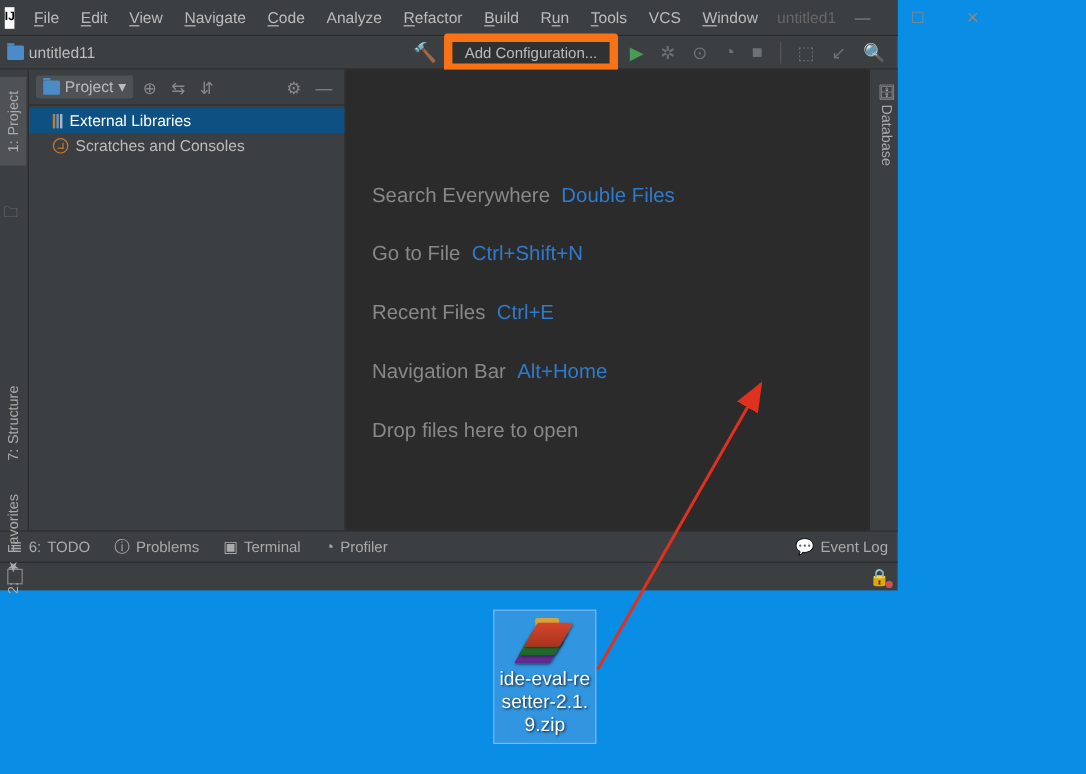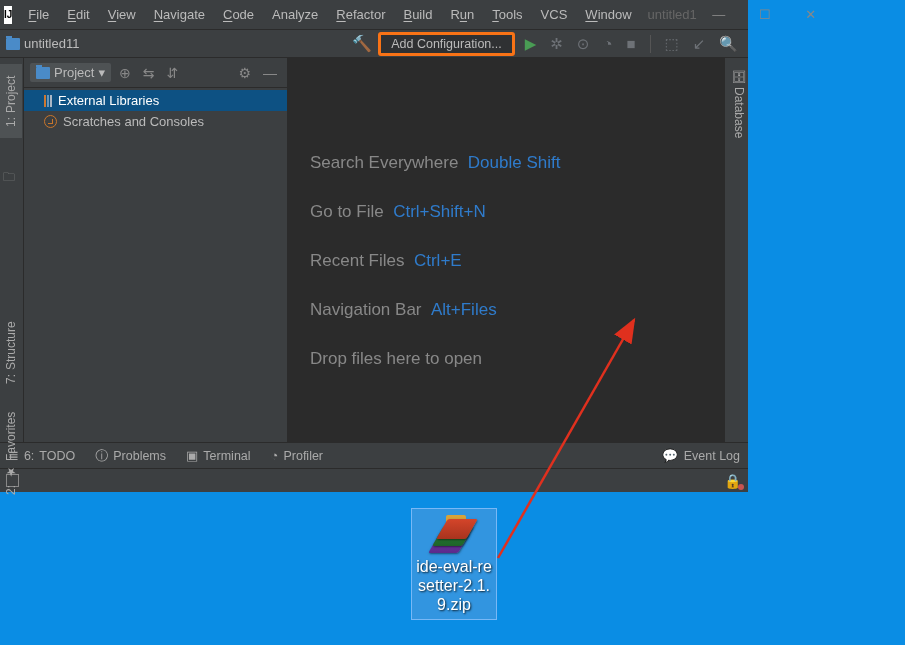--- a/index.html
+++ b/index.html
@@ -13,21 +13,21 @@
   .project-title-area { flex:1; padding-left: 6px; color: #666; font-size:13px; }
   .win-controls { display:flex; gap: 6px; align-items:center; padding-right: 6px; color:#888; }
   .win-btn { width: 40px; height: 24px; display:flex; align-items:center; justify-content:center; font-size:13px; }
   
   .toolbar-row { height: 28px; display:flex; align-items:center; padding: 0 6px; border-bottom: 1px solid #2b2b2b; gap: 6px; }
   .bc-item { display:flex; align-items:center; gap:4px; font-size:13px; color:#bbb; }
   .folder-icon { width:14px; height:12px; background:#4a8bc8; border-radius:1px; position:relative; }
   .folder-icon:before { content:""; position:absolute; top:-2px; left:0; width:6px; height:2px; background:#4a8bc8; }
   .toolbar-spacer { flex:1; }
   .build-icon { color:#59a869; font-size:16px; transform: rotate(0deg); }
-  .run-configs { background:#2f3133; border:3px solid #f97316; border-radius:3px; padding: 2px 10px; font-size:12.5px; color:#bbb; display:flex; align-items:center; gap:6px; }
+  .run-configs { background:#2f3133; border:7px solid #f97316; border-radius:3px; padding: 2px 10px; font-size:12.5px; color:#bbb; display:flex; align-items:center; gap:6px; }
   .tb-icon { color:#6e7277; font-size:15px; padding:0 4px; }
   .tb-icon.green { color:#499c54; }
   .tb-sep { width:1px; height:18px; background:#555; margin: 0 4px; }
   
   .main-row { flex:1; display:flex; min-height:0; }
   .left-gutter { width:24px; background:#3c3f41; border-right:1px solid #2b2b2b; position:relative; }
   .vtab { position:absolute; writing-mode: vertical-rl; transform: rotate(180deg); font-size:12px; color:#aaa; display:flex; align-items:center; gap:4px; padding:4px 2px; left:0; width:22px; justify-content:center; }
   .vtab.project { top: 6px; background:#4e5254; height: 74px; }
   .vtab.structure { top: 250px; height:90px; }
   .vtab.favorites { top: 350px; height:90px; }
@@ -167,24 +167,24 @@
         </div>
         <div class="tree-row">
           <span class="scratches-icon"></span>
           <span>Scratches and Consoles</span>
         </div>
       </div>
     </div>
 
     <div class="editor-area">
       <div class="hints">
-        <div class="hint"><span>Search Everywhere</span>&nbsp;&nbsp;<span class="kb">Double Shift</span></div>
+        <div class="hint"><span>Search Everywhere</span>&nbsp;&nbsp;<span class="kb">Double Files</span></div>
         <div class="hint"><span>Go to File</span>&nbsp;&nbsp;<span class="kb">Ctrl+Shift+N</span></div>
         <div class="hint"><span>Recent Files</span>&nbsp;&nbsp;<span class="kb">Ctrl+E</span></div>
-        <div class="hint"><span>Navigation Bar</span>&nbsp;&nbsp;<span class="kb">Alt+Files</span></div>
+        <div class="hint"><span>Navigation Bar</span>&nbsp;&nbsp;<span class="kb">Alt+Home</span></div>
         <div class="hint"><span>Drop files here to open</span></div>
       </div>
     </div>
 
     <div class="right-gutter">
       <div class="vtab-r">
         <span>🗄</span>
         <span>Database</span>
       </div>
     </div>

